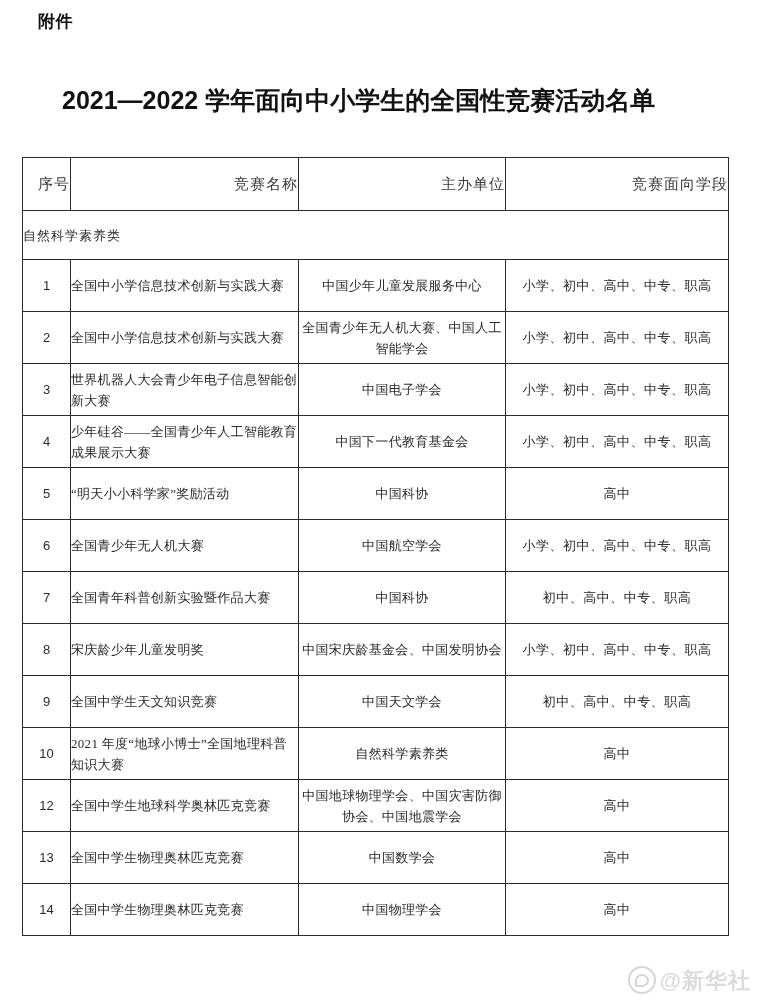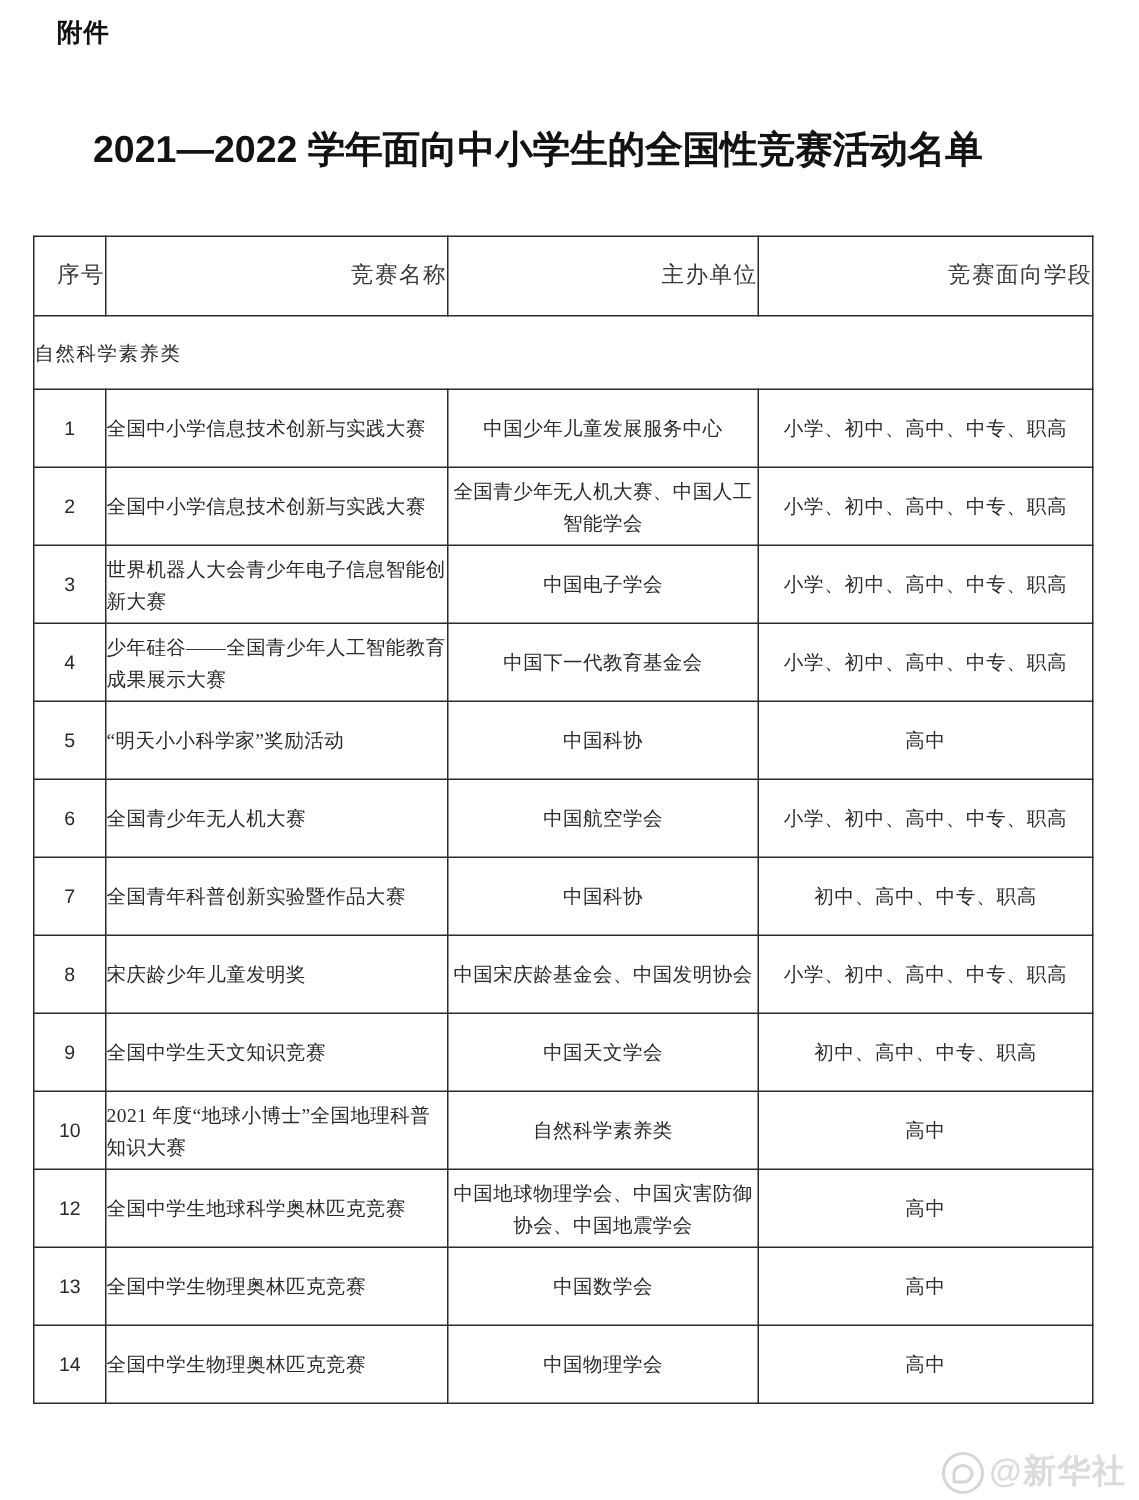--- a/index.html
+++ b/index.html
@@ -113,21 +113,21 @@
   }
 
   tr.data-row { height: 52px; }
 
   
   #watermark {
     position: absolute;
     right: 8px;
     bottom: 4px;
     display: flex;
-    align-items: flex-end;
+    align-items: flex-start;
     gap: 4px;
     opacity: 0.30;
     pointer-events: none;
   }
   #watermark .wm-logo {
     width: 24px;
     height: 24px;
     border: 2px solid #7a7a7a;
     border-radius: 50%;
     position: relative;

